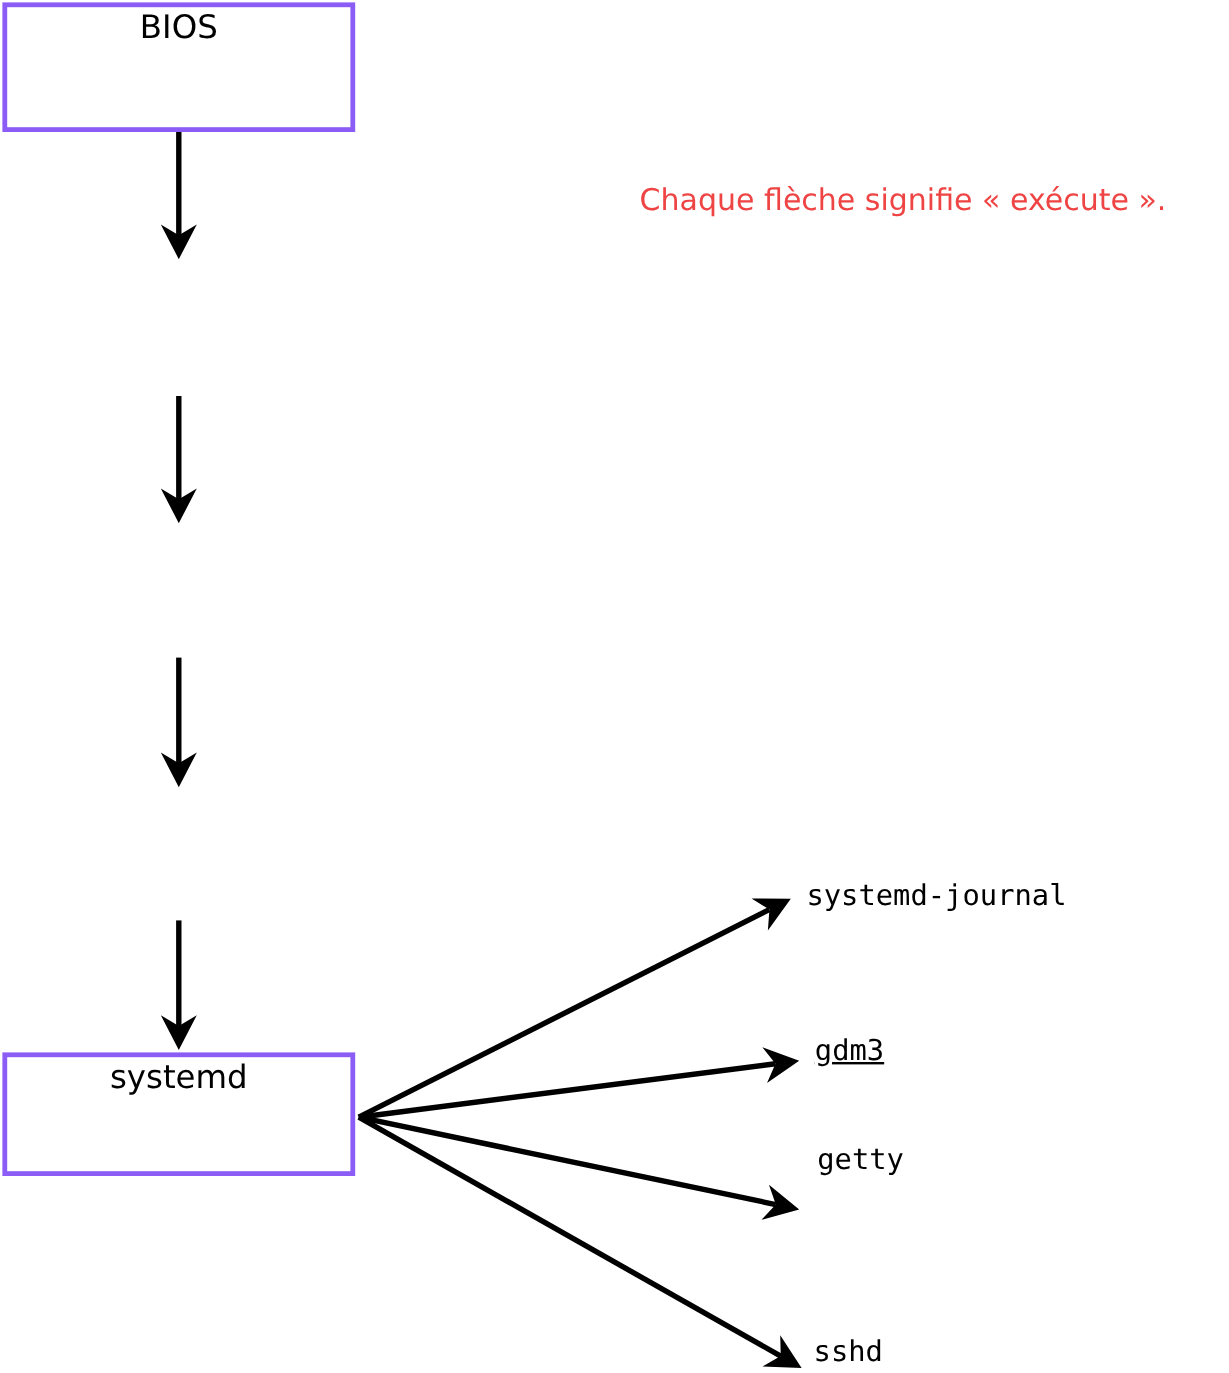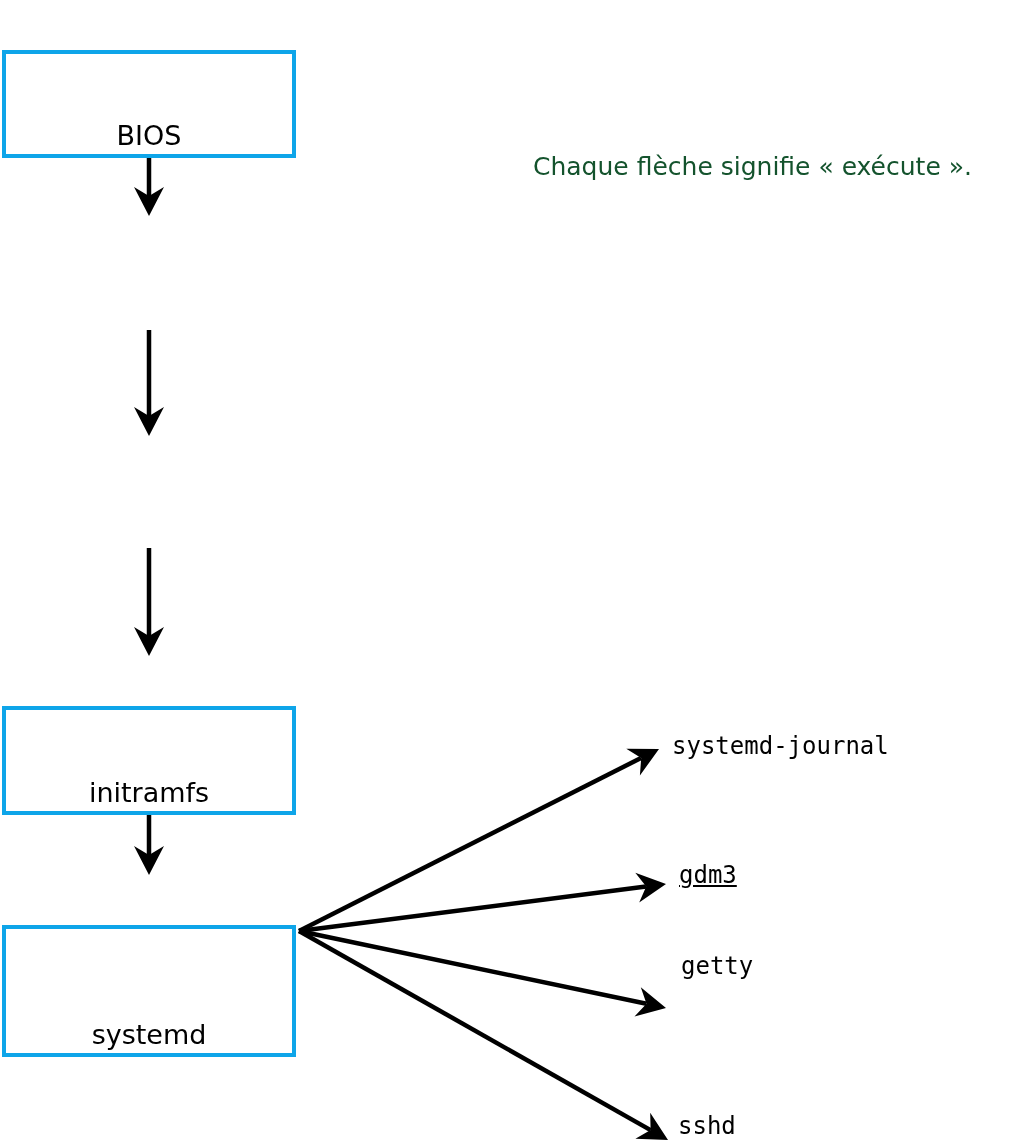--- a/index.html
+++ b/index.html
@@ -21,39 +21,38 @@
     left: 0;
     top: 0;
     width: 1024px;
     height: 1144px;
   }
   .node {
     position: absolute;
     left: 2px;
     width: 294px;
     box-sizing: border-box;
-    border: 4px solid #0ea5e9;
+    border: 4px solid #8b5cf6;
     background: #ffffff;
     display: flex;
-    align-items: flex-end;
+    align-items: flex-start;
     justify-content: center;
-    margin-top: 48px;
   }
   .node-label {
     font-size: 27px;
     line-height: 36px;
     color: #000000;
     text-align: left;
     white-space: pre-line;
   }
   #node-bios      { top: 2px;   height: 108px; }
   #node-bootloader{ top: 218px; height: 112px; }
   #node-kernel    { top: 438px; height: 110px; }
   #node-initramfs { top: 658px; height: 109px; }
-  #node-systemd   { top: 877px; height: 132px; }
+  #node-systemd   { top: 877px; height: 103px; }
 
   .leaf-label {
     position: absolute;
     font-family: "DejaVu Sans Mono", monospace;
     font-size: 24px;
     line-height: 32px;
     color: #000000;
     white-space: nowrap;
   }
   #leaf-journal { left: 672px; top: 730px; }
@@ -61,21 +60,21 @@
   #leaf-getty   { left: 681px; top: 950px; }
   #leaf-sshd    { left: 678px; top: 1110px; }
 
   .annotation {
     position: absolute;
     left: 533px;
     top: 153px;
     font-family: "DejaVu Sans", sans-serif;
     font-size: 25px;
     line-height: 28px;
-    color: #14532d;
+    color: #ef4444;
     white-space: nowrap;
   }
   .stroke {
     stroke: #000000;
     stroke-width: 4.5;
     fill: none;
   }
   .head {
     fill: #000000;
     stroke: none;
@@ -119,23 +118,20 @@
     </g>
     <g>
       <line class="stroke" x1="299" y1="931" x2="650.6" y2="1130.1"></line>
       <polygon class="head" points="668,1140 635.4,1138.8 650.6,1130.1 650.2,1112.7"></polygon>
     </g>
   </svg>
 
   <div class="node" id="node-bios">
     <span class="node-label">BIOS</span>
   </div>
-  <div class="node" id="node-initramfs">
-    <span class="node-label">initramfs</span>
-  </div>
   <div class="node" id="node-systemd">
     <span class="node-label">systemd</span>
   </div>
 
   <div class="leaf-label" id="leaf-journal">systemd-journal</div>
   <div class="leaf-label" id="leaf-gdm3">gdm3</div>
   <div class="leaf-label" id="leaf-getty">getty</div>
   <div class="leaf-label" id="leaf-sshd">sshd</div>
 
   <div class="annotation">Chaque flèche signifie « exécute ».</div>

